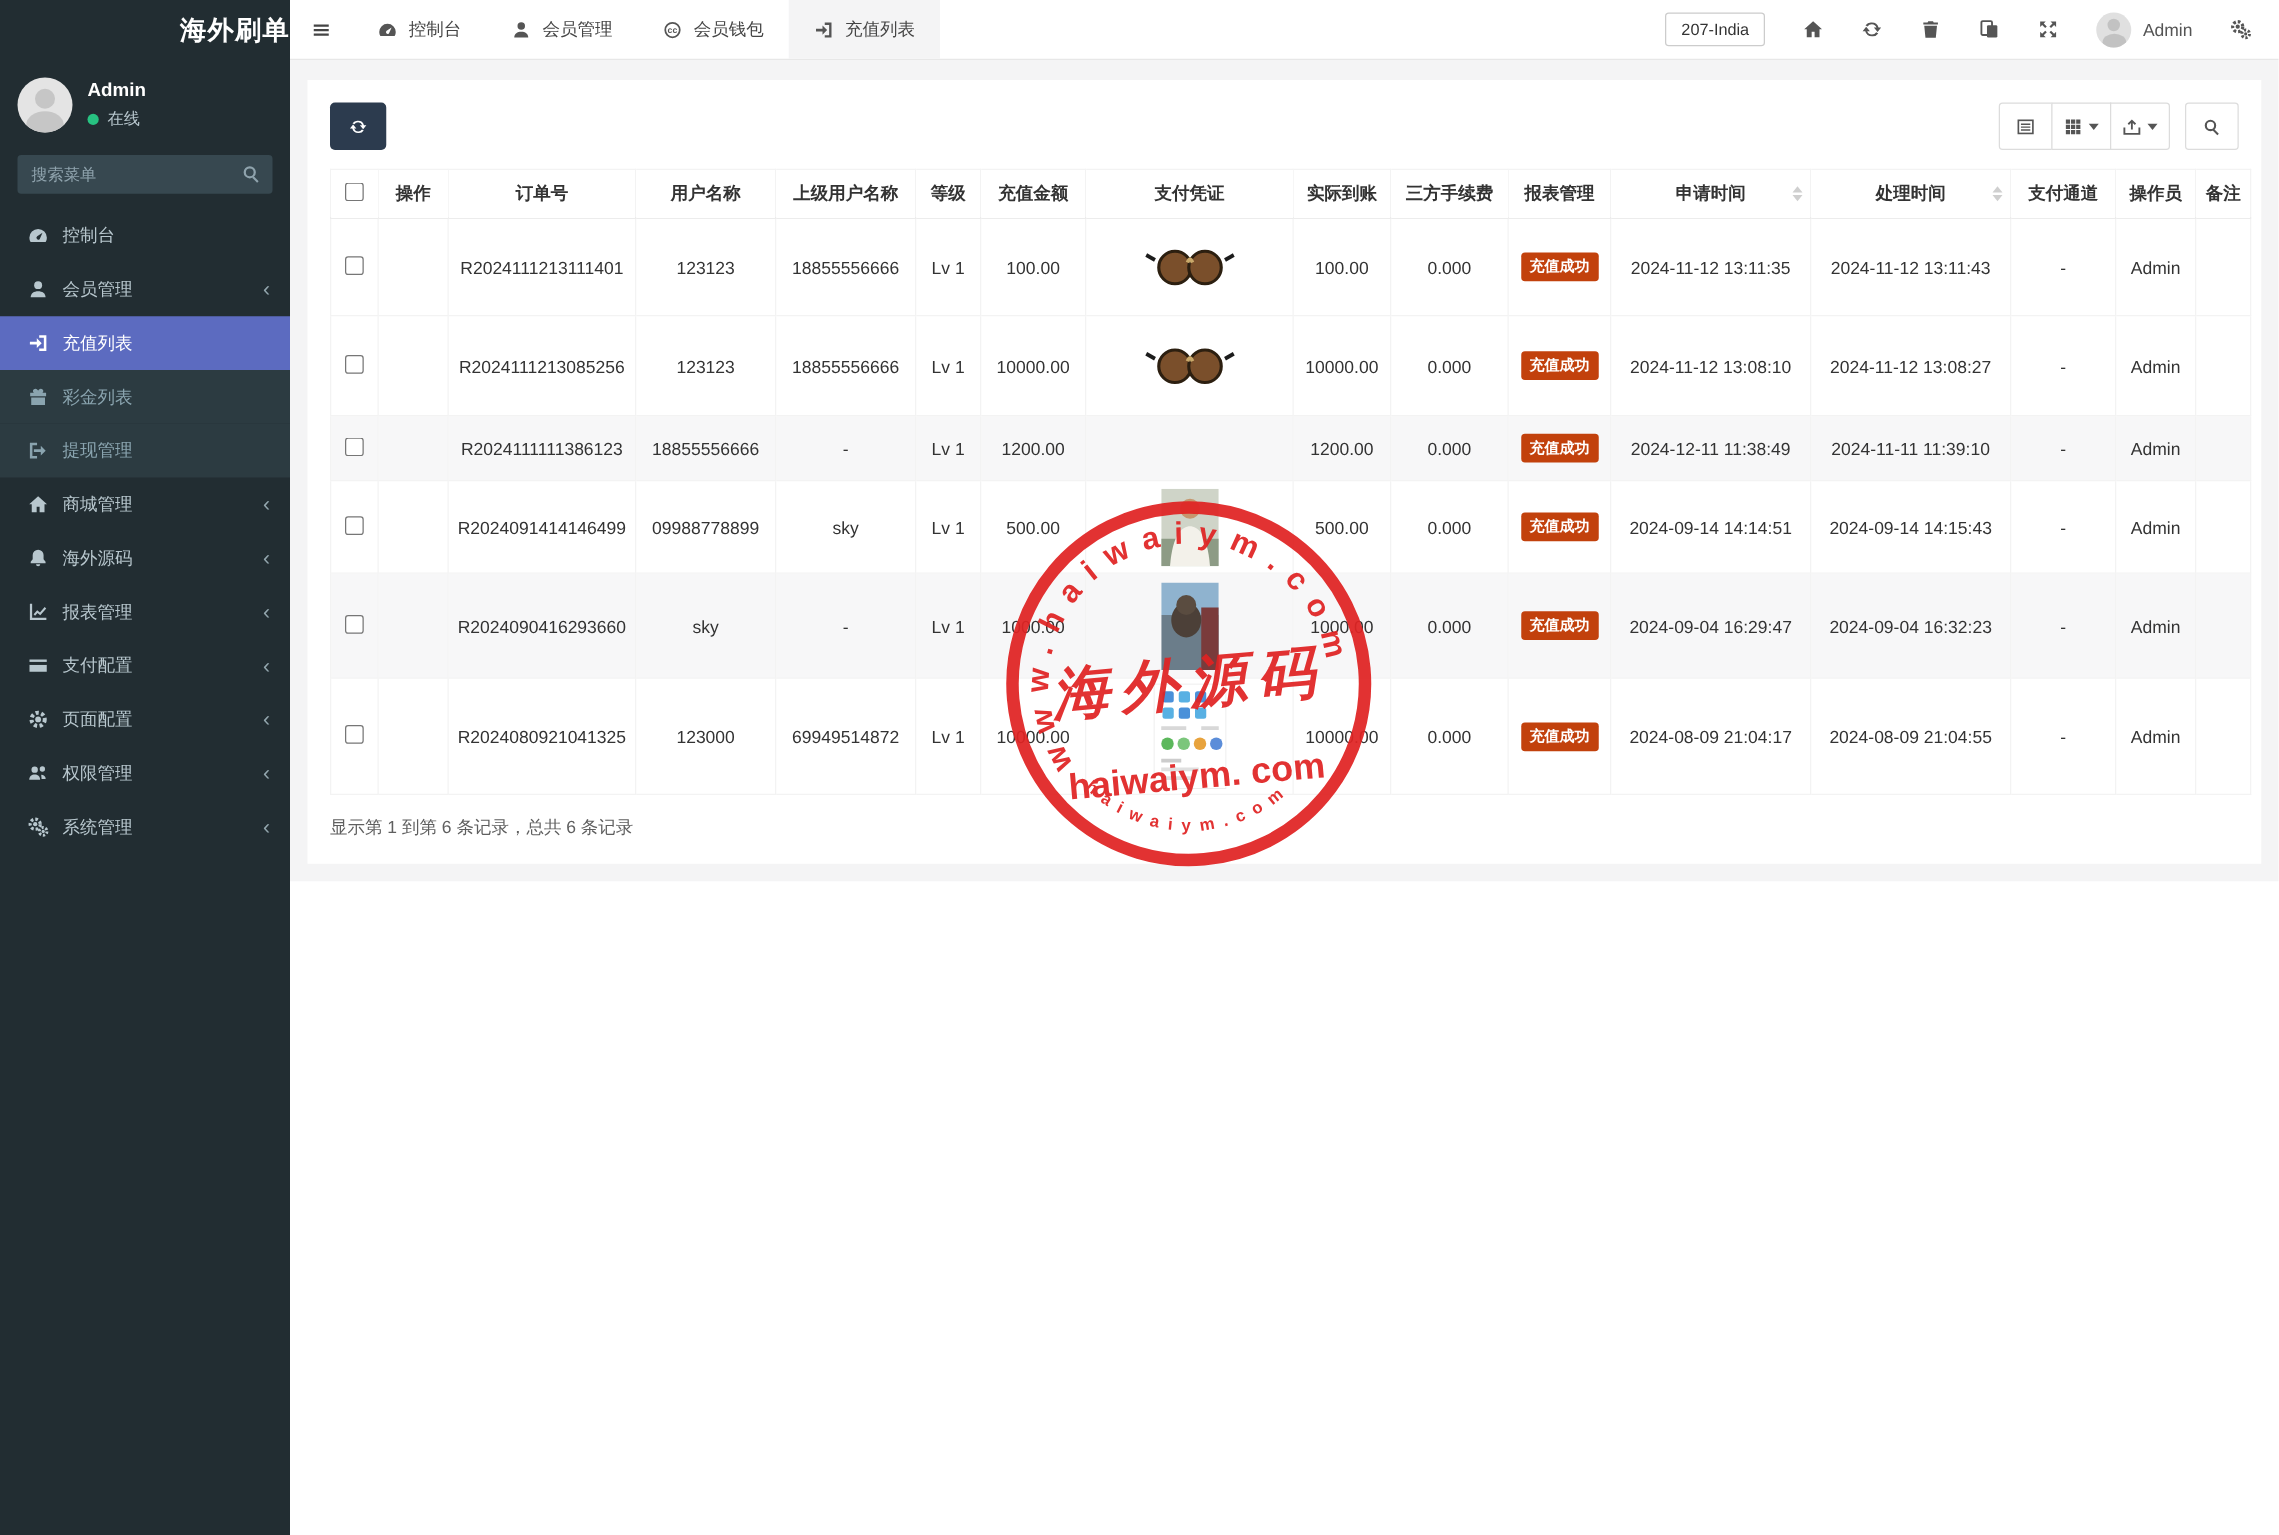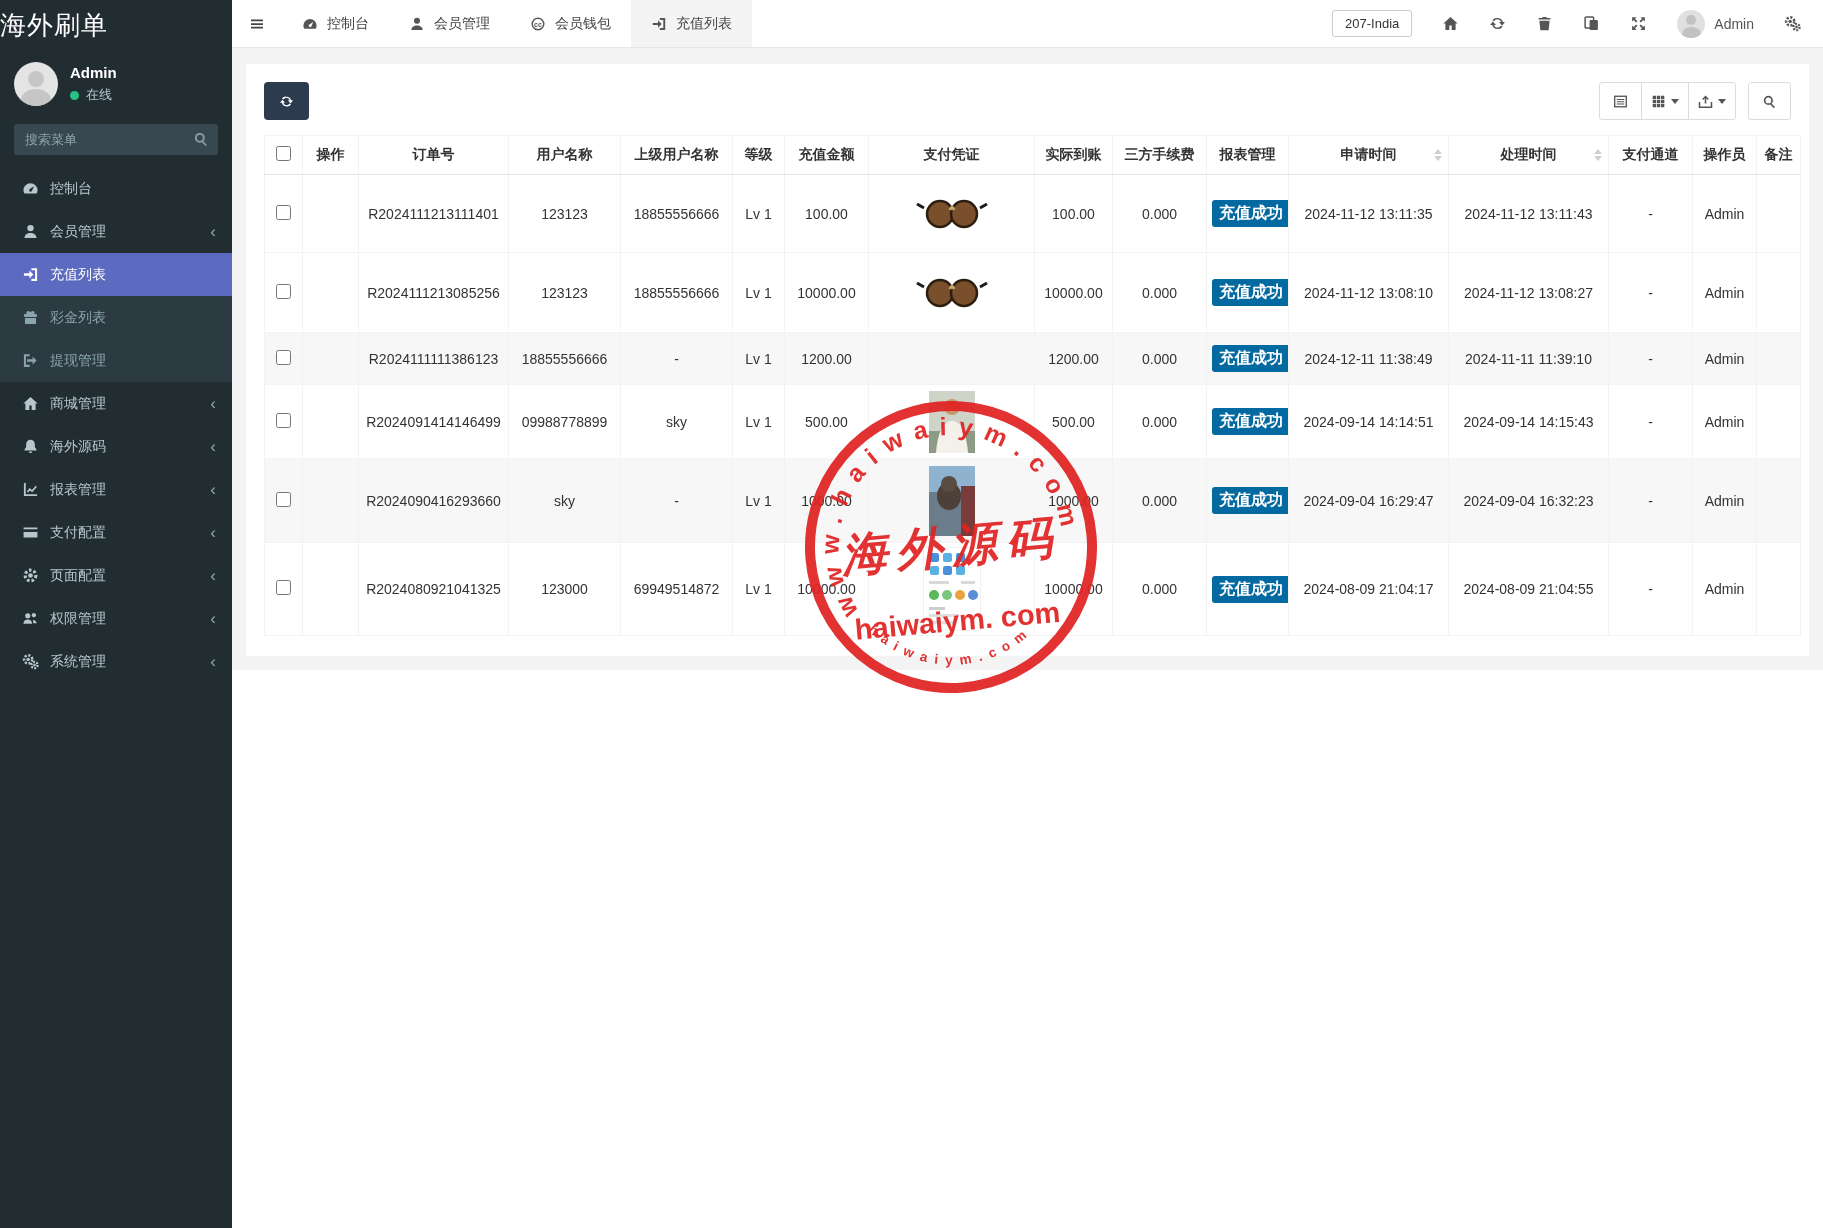--- a/index.html
+++ b/index.html
@@ -1,20 +1,20 @@
 <!DOCTYPE html>
 <html><head>
 <meta charset="utf-8">
 <style>
   * { margin:0; padding:0; box-sizing:border-box; }
   html,body { width:1823px; height:1228px; overflow:hidden; font-family:"Liberation Sans", sans-serif; background:#fff; }
 
   
   .sidebar { position:fixed; left:0; top:0; width:232px; height:100%; background:#222d32; z-index:30; }
-  .logo { height:50px; line-height:50px; text-align:left; color:#fff; font-weight:normal; font-size:26px; letter-spacing:1px; }
+  .logo { height:50px; line-height:50px; text-align:right; color:#fff; font-weight:bold; font-size:21px; letter-spacing:1px; }
   .user-panel { display:flex; align-items:center; gap:12px; padding:12px 14px 10px; }
   .avatar-lg { width:44px; height:44px; border-radius:50%; background:#e4e4e4; position:relative; overflow:hidden; flex:0 0 44px; }
   .avatar-lg:before { content:""; position:absolute; left:50%; top:9px; width:16px; height:16px; margin-left:-8px; border-radius:50%; background:#c6c6c6; }
   .avatar-lg:after { content:""; position:absolute; left:50%; top:27px; width:30px; height:22px; margin-left:-15px; border-radius:50%; background:#c6c6c6; }
   .user-name { color:#fff; font-weight:bold; font-size:15px; margin-bottom:5px; }
   .user-status { color:#b8c7ce; font-size:13px; display:flex; align-items:center; gap:7px; }
   .dot { width:9px; height:9px; border-radius:50%; background:#27c281; display:inline-block; }
   .search-box { margin:8px 14px 12px; position:relative; }
   .search-box input { width:100%; height:31px; background:#374850; border:none; border-radius:3px; color:#ccc; font-size:13px; padding:0 32px 0 11px; outline:none; }
   .search-box input::placeholder { color:#8fa3ad; }
@@ -63,21 +63,21 @@
   .ticon { width:15px; height:15px; display:inline-flex; }
   .caret { width:0; height:0; border-left:4px solid transparent; border-right:4px solid transparent; border-top:5px solid #555; }
 
   table.grid { width:100%; border-collapse:collapse; table-layout:fixed; }
   .grid th, .grid td { border:1px solid #f3f3f3; text-align:center; font-size:14px; color:#333; padding:4px 5px; overflow:hidden; white-space:nowrap; }
   .grid thead th { height:39px; font-weight:bold; background:#fff; border-bottom:1px solid #e6e6e6; position:relative; }
   .grid tbody tr:nth-child(3), .grid tbody tr:nth-child(5) { background:#f7f7f8; }
   .sort-carets { position:absolute; right:6px; top:50%; margin-top:-6px; display:flex; flex-direction:column; gap:2px; }
   .c-up { width:0; height:0; border-left:4px solid transparent; border-right:4px solid transparent; border-bottom:5px solid #cfcfcf; }
   .c-dn { width:0; height:0; border-left:4px solid transparent; border-right:4px solid transparent; border-top:5px solid #cfcfcf; }
-  .badge-status { display:inline-block; background:#0369a1; color:#fff; font-size:16px; font-weight:bold; padding:3px 7px; border-radius:3px; }
+  .badge-status { display:inline-block; background:#c2410c; color:#fff; font-size:12px; font-weight:bold; padding:3px 7px; border-radius:3px; }
   .voucher-wrap { display:flex; justify-content:center; align-items:center; }
   input[type=checkbox] { width:15px; height:15px; cursor:pointer; }
   .summary { margin-top:17px; font-size:14px; color:#5f5f5f; }
 
   
   .watermark { position:absolute; left:798px; top:394px; width:306px; height:306px; z-index:40; opacity:.93; transform:rotate(-5deg); pointer-events:none; }
 </style>
 </head>
 <body>
 
@@ -593,20 +593,21 @@
               <td><span class="badge-status">充值成功</span></td>
               <td>2024-08-09 21:04:17</td>
               <td>2024-08-09 21:04:55</td>
               <td>-</td>
               <td>Admin</td>
               <td></td>
             </tr>
           </tbody>
       </table>
 
+      <div class="summary">显示第 1 到第 6 条记录，总共 6 条记录</div>
     </div>
   </div>
 </div>
 
 <div class="watermark">
   <svg viewBox="0 0 306 306" width="306" height="306">
     <circle cx="153" cy="153" r="141" fill="none" stroke="#e02323" stroke-width="10"></circle>
     <path id="wmTop" d="M56 209 A112 112 0 1 1 250 209" fill="none"></path>
     <path id="wmBot" d="M63 229 A118 118 0 0 0 243 229" fill="none"></path>
     <text font-size="25" font-weight="bold" fill="#e02323" letter-spacing="11" font-family="Liberation Sans, sans-serif">

